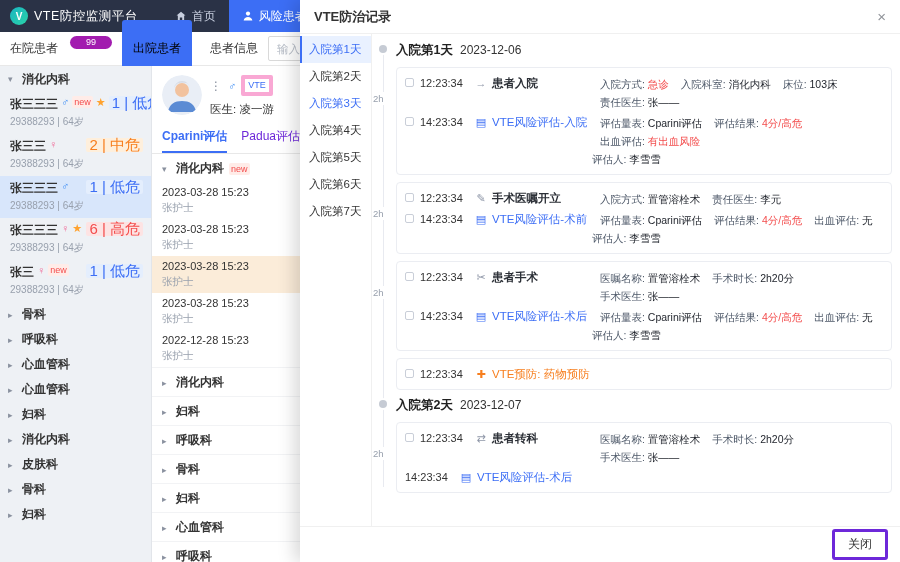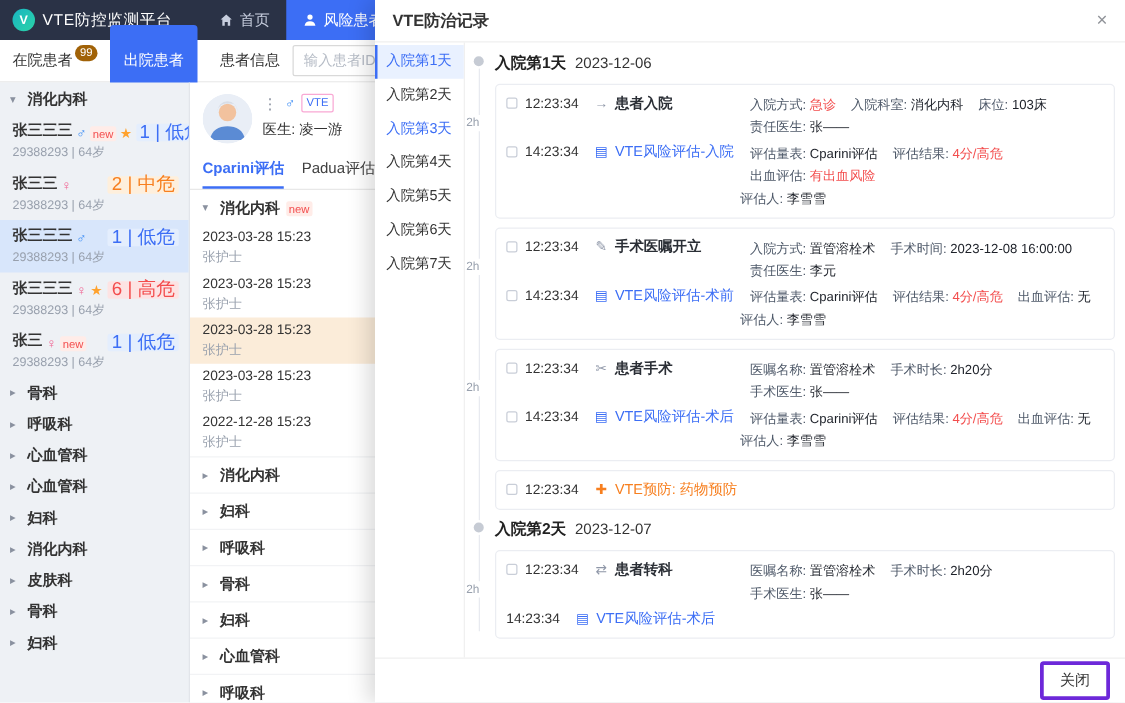--- a/index.html
+++ b/index.html
@@ -12,57 +12,57 @@
   .logo{display:flex;align-items:center;gap:6px;padding:0 10px}
   .logo-circle{width:18px;height:18px;border-radius:50%;background:linear-gradient(135deg,#19b5c2,#2bd3a7);display:flex;align-items:center;justify-content:center;font-size:10px;font-weight:bold;color:#fff}
   .app-title{font-size:12.5px;font-weight:normal;letter-spacing:.5px}
   #nav-menu{display:flex;margin-left:14px}
   .nav-item{display:flex;align-items:center;gap:5px;padding:0 13px;color:#c7cede;cursor:pointer;font-size:12px}
   .nav-item.active{background:#3c6ef5;color:#fff}
   .nav-ic{display:flex;align-items:center}
 
   
   .filter-bar{height:34px;background:#fff;border-bottom:1px solid #e8e8e8;display:flex;align-items:center;padding:0 10px;gap:10px}
-  .tab-inpatient{background:none;border:none;font-size:12px;color:#333;cursor:pointer;display:flex;align-items:flex-start;gap:2px;font-family:inherit}
-  .count-badge{background:#a16207;color:#fff;font-size:9px;line-height:13px;border-radius:7px;padding:0 4px;margin-top:-4px}
-  .tab-discharged{background:#3c6ef5;color:#ffffff;border:none;border-radius:3px;padding:20px 11px;font-size:12px;cursor:pointer;font-family:inherit}
+  .tab-inpatient{background:none;border:none;font-size:12px;color:#333;cursor:pointer;display:flex;align-items:flex-start;gap:12px;font-family:inherit}
+  .count-badge{background:#a21caf;color:#fff;font-size:9px;line-height:13px;border-radius:7px;padding:0 16px;margin-top:-4px}
+  .tab-discharged{background:#3c6ef5;color:#000000;border:none;border-radius:3px;padding:20px 11px;font-size:12px;cursor:pointer;font-family:inherit}
   .filter-label{margin-left:8px}
   .search-input{width:150px;height:25px;border:1px solid #d9d9d9;border-radius:2px;padding:0 8px;font-size:11.5px;color:#333;font-family:inherit}
   .search-input::placeholder{color:#b6bcc6}
 
   
   .columns{display:flex;height:496px}
   .dept-col{width:152px;background:#eef1f5;border-right:1px solid #e2e5ea;overflow:hidden;flex-shrink:0}
   .dept-header,.collapsed-dept{height:26px;display:flex;align-items:center;gap:5px;padding:0 8px;font-weight:bold;font-size:12px;cursor:pointer}
   .collapsed-dept{height:25px}
   .arrow{color:#8a919f;font-size:9px;width:9px;display:inline-block}
   .patient-row{padding:4px 8px 5px 10px;cursor:pointer}
   .patient-row.selected{background:#d8e6fb}
-  .p-line1{display:flex;align-items:flex-end;gap:3px}
+  .p-line1{display:flex;align-items:flex-start;gap:3px}
   .p-name{font-weight:bold;font-size:12px;white-space:nowrap}
   .gender-m{color:#3c8df5;font-size:11px}
   .gender-f{color:#f06292;font-size:11px}
   .new-badge{color:#f34d4d;background:#ffece8;border-radius:2px;font-size:9px;padding:0 2px;line-height:12px}
   .star{color:#ffa22e;font-size:11px;cursor:pointer}
   .risk-badge{margin-left:auto;font-size:15px;line-height:14px;padding:0 3px;border-radius:2px;white-space:nowrap;flex-shrink:0}
   .risk-low{color:#3c6ef5;background:#e4eefd}
   .risk-mid{color:#f77f1f;background:#feefdc}
   .risk-high{color:#f34d4d;background:#fde3e3}
   .p-meta{color:#98a0ad;font-size:10px;margin-top:2px}
 
   .patient-col{flex:1;background:#fff;display:flex;flex-direction:column;overflow:hidden}
   .patient-card{display:flex;gap:8px;padding:9px 10px 6px;position:relative}
   .avatar{width:40px;height:40px;border-radius:50%;overflow:hidden;flex-shrink:0}
   .pc-info{flex:1;min-width:0}
   .pc-top{display:flex;align-items:center;gap:5px}
-  .vte-tag{color:#3c6ef5;border:1px solid #f9a8d4;border-radius:2px;font-size:9px;padding:0 3px;line-height:13px}
+  .vte-tag{color:#3c6ef5;border:4px solid #f9a8d4;border-radius:2px;font-size:9px;padding:0 3px;line-height:13px}
   .more-dots{margin-left:auto;color:#8a919f;cursor:pointer;font-size:12px;letter-spacing:1px}
   .pc-doctor{margin-top:6px;font-size:11.5px;color:#333}
   .assess-tabs{display:flex;gap:14px;border-bottom:1px solid #e8e8e8;padding:0 10px}
-  .assess-tab{padding:5px 0 6px;cursor:pointer;font-size:12px;color:#404040;white-space:nowrap}
+  .assess-tab{padding:5px 0 6px;cursor:pointer;font-size:12px;color:#6d28d9;white-space:nowrap}
   .assess-tab.active{color:#3c6ef5;border-bottom:2px solid #3c6ef5;font-weight:bold}
   .group-header,.collapsed-group{display:flex;align-items:center;gap:5px;padding:6px 10px 5px;font-weight:bold;font-size:12px;cursor:pointer}
   .collapsed-group{border-top:1px solid #f2f3f5}
   .group-new{color:#f34d4d;background:#ffece8;font-size:9px;line-height:12px;padding:0 2px;border-radius:2px;font-weight:normal}
   .eval-item{padding:3px 10px 4px;cursor:pointer}
   .eval-item.selected{background:#fbecd9}
   .eval-line1{display:flex;align-items:center;justify-content:space-between;gap:4px}
   .eval-time{font-size:11px;color:#333;white-space:nowrap}
   .eval-nurse{color:#98a0ad;font-size:10.5px;margin-top:2px}
 
@@ -392,21 +392,20 @@
             </div>
             <div class="tl-card">
               <span class="gap-label">2h</span>
               <div class="ev">
                 <span class="ev-marker"></span>
                 <span class="ev-time">12:23:34</span>
                 <span class="ev-icon ic-gray">✎</span>
                 <span class="ev-title t-normal">手术医嘱开立</span>
                 <div class="ev-fields">
                   <span class="fld"><span class="flabel">入院方式: </span><span class="fvalue">置管溶栓术</span></span>
-                  <span class="fld"><span class="flabel">手术时间: </span><span class="fvalue">2023-12-08 16:00:00</span></span>
                   <span class="fld"><span class="flabel">责任医生: </span><span class="fvalue">李元</span></span>
                 </div>
               </div>
               <div class="ev">
                 <span class="ev-marker"></span>
                 <span class="ev-time">14:23:34</span>
                 <span class="ev-icon ic-blue">▤</span>
                 <span class="ev-title t-link">VTE风险评估-术前</span>
                 <div class="ev-fields">
                   <span class="fld"><span class="flabel">评估量表: </span><span class="fvalue">Cparini评估</span></span>

